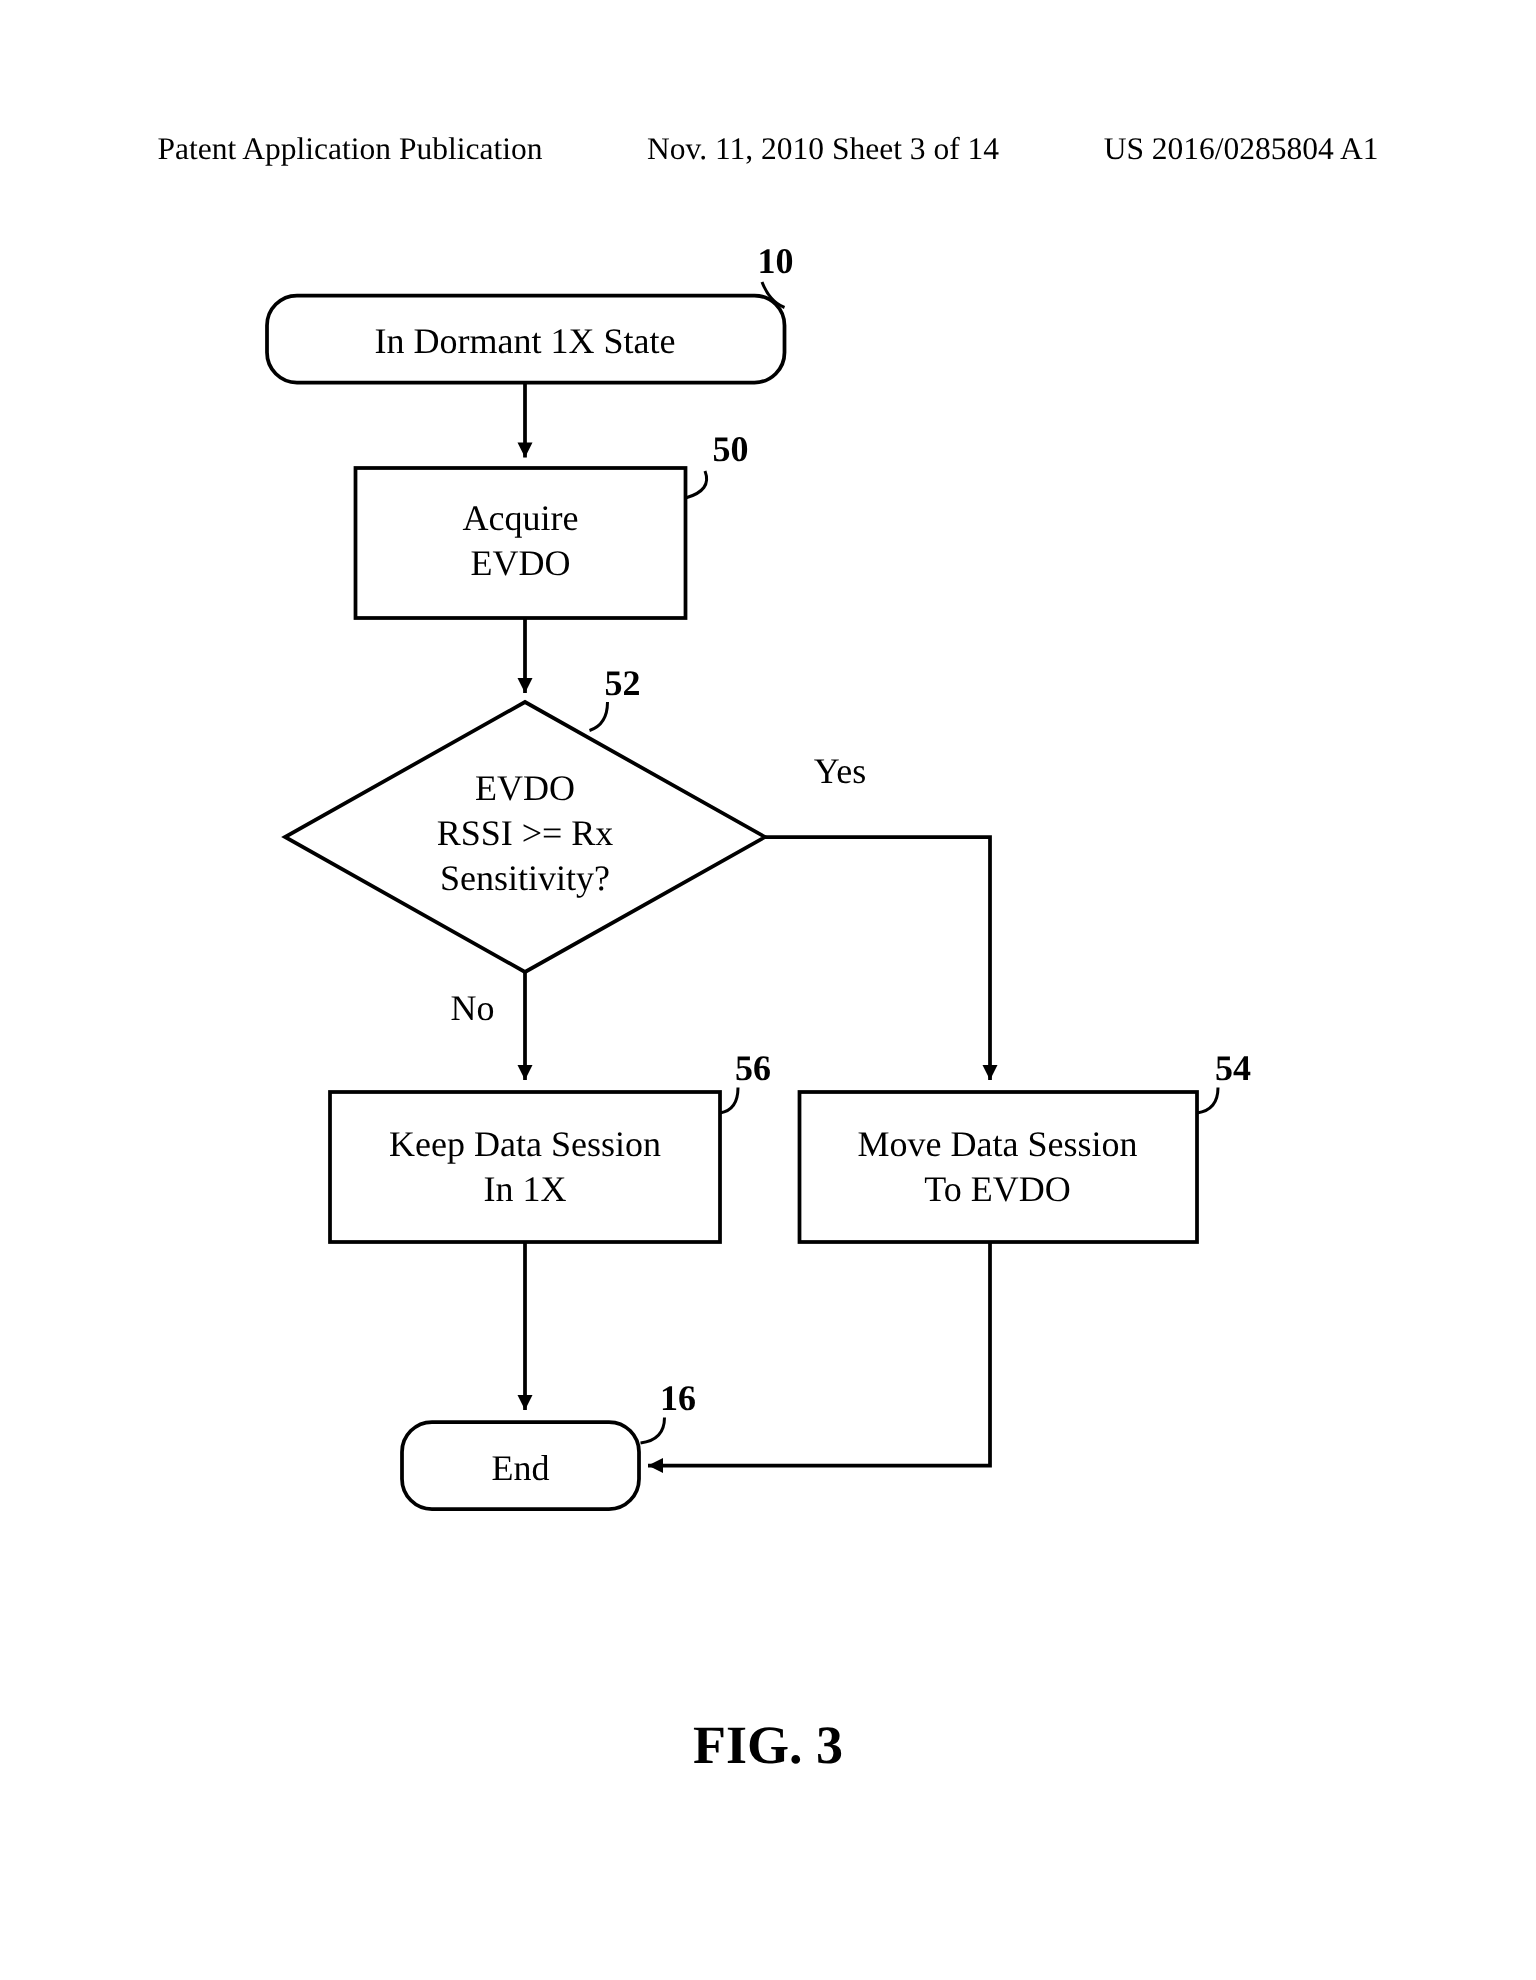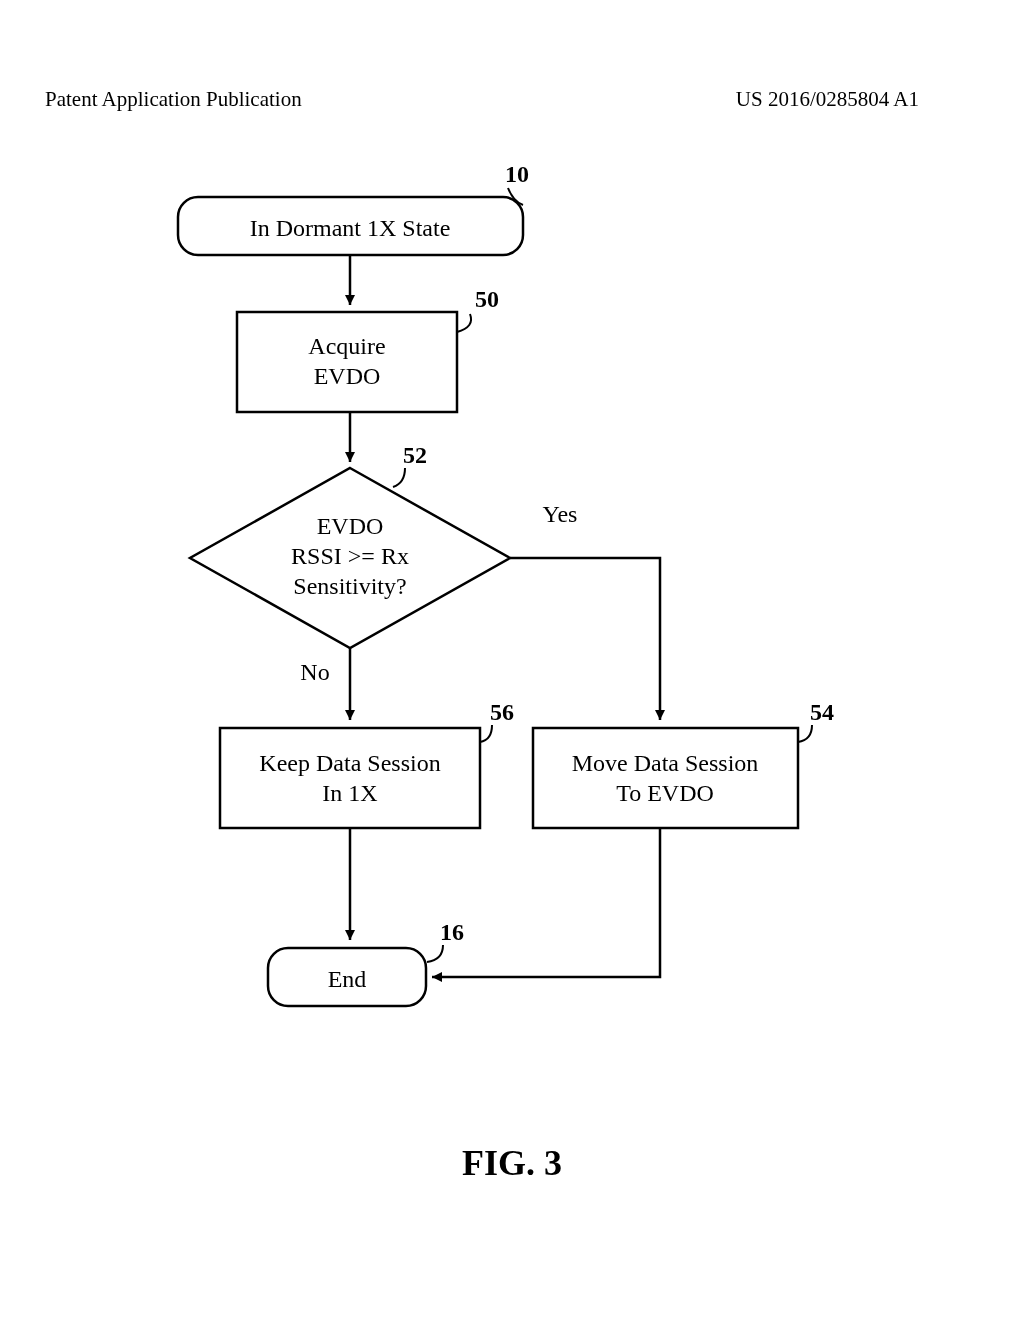--- a/index.html
+++ b/index.html
@@ -12,21 +12,21 @@
     position: relative;
   }
   .header {
     position: absolute;
     top: 87px;
     left: 0;
     width: 1024px;
     display: flex;
     justify-content: space-between;
     font-size: 21px;
-    padding: 0 105px 0 45px;
+    padding: 0 105px 0 105px;
     box-sizing: border-box;
   }
   .svg-container {
     position: absolute;
     left: 0;
     top: 0;
     width: 1024px;
     height: 1320px;
   }
   .box-text {
@@ -51,20 +51,21 @@
     font-size: 36px;
     font-weight: bold;
     text-anchor: middle;
   }
 </style>
 </head>
 <body>
 
 <div class="header">
   <span>Patent Application Publication</span>
+  <span>Nov. 11, 2010  Sheet 3 of 14</span>
   <span>US 2016/0285804 A1</span>
 </div>
 
 <svg class="svg-container" viewBox="0 0 1024 1320">
   <defs>
     <marker id="arrow" markerWidth="14" markerHeight="14" refX="11" refY="6" orient="auto" markerUnits="userSpaceOnUse">
       <path d="M1,1 L11,6 L1,11 Z" fill="black"></path>
     </marker>
   </defs>
 

